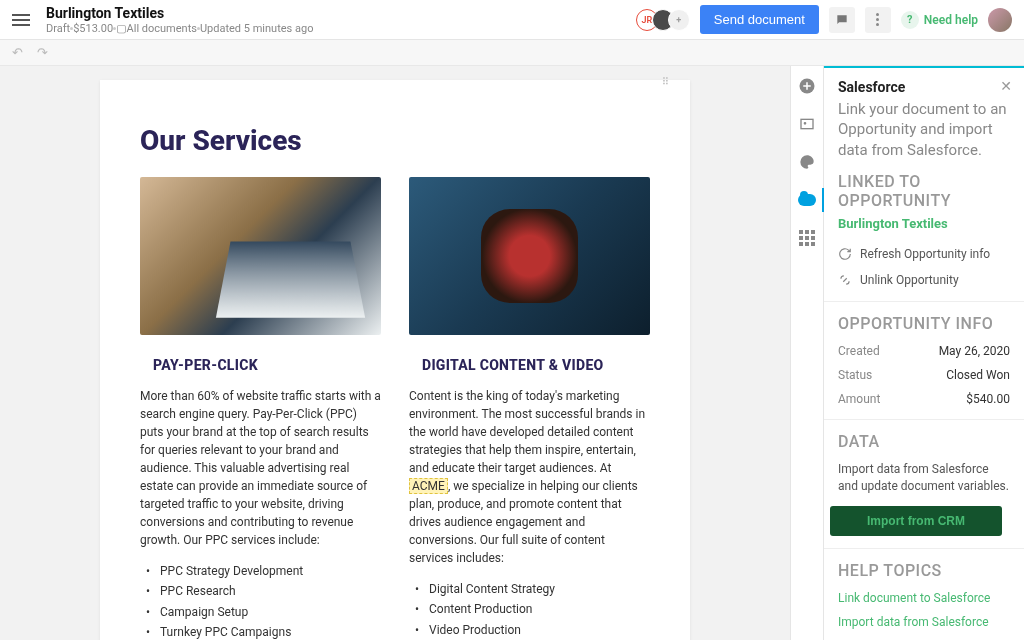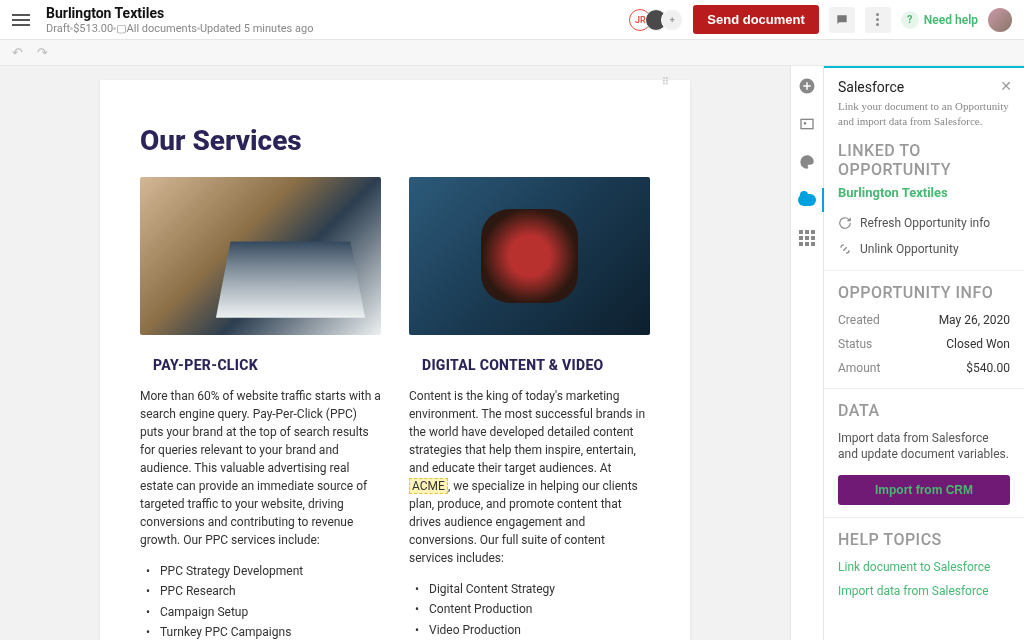--- a/index.html
+++ b/index.html
@@ -11,21 +11,21 @@
 .doc-info { flex: 1; }
 .doc-title { font-weight: 700; font-size: 14px; color: #111; }
 .doc-meta { font-size: 11px; color: #888; display: flex; align-items: center; margin-top: 1px; }
 .doc-meta .dot { width: 3px; height: 3px; background: #ccc; border-radius: 50%; }
 .topbar-right { display: flex; align-items: center; gap: 10px; }
 .avatar-group { display: flex; align-items: center; }
 .avatar-sm { width: 22px; height: 22px; border-radius: 50%; border: 1.5px solid #fff; margin-left: -6px; background: #ccc; display: flex; align-items: center; justify-content: center; font-size: 9px; font-weight: 600; }
 .avatar-jr { border: 1.5px solid #e74c3c; color: #e74c3c; background: #fff; }
 .avatar-dark { background: #4a4a4a; }
 .avatar-add { background: #f0f0f0; color: #999; }
-.send-btn { background: #b91c1c; color: #fff; border: none; padding: 7px 14px; border-radius: 3px; font-weight: 700; font-size: 13px; cursor: pointer; }
+.send-btn { background: #3b82f6; color: #fff; border: none; padding: 7px 14px; border-radius: 3px; font-weight: 400; font-size: 13px; cursor: pointer; }
 .chat-icon, .more-icon { width: 26px; height: 26px; display: flex; align-items: center; justify-content: center; background: #f2f2f2; border-radius: 3px; color: #777; cursor: pointer; }
 .more-dots { display: flex; flex-direction: column; gap: 2px; }
 .more-dots span { width: 3px; height: 3px; background: #888; border-radius: 50%; }
 .help-btn { display: flex; align-items: center; gap: 5px; color: #47b972; font-weight: 600; font-size: 12px; cursor: pointer; }
 .help-q { width: 18px; height: 18px; border-radius: 50%; background: #e8f5ed; color: #47b972; display: flex; align-items: center; justify-content: center; font-size: 11px; font-weight: 700; }
 .avatar-user { width: 24px; height: 24px; border-radius: 50%; background: linear-gradient(135deg,#c9a,#876); }
 .toolbar { display: flex; align-items: center; background: #f7f7f7; height: 26px; padding: 0 12px; gap: 14px; border-bottom: 1px solid #e8e8e8; }
 .undo-icon,.redo-icon { color: #bbb; cursor: pointer; }
 .body { display: flex; flex: 1; overflow: hidden; }
 .canvas { flex: 1; overflow: auto; padding: 14px 0 0; position: relative; }
@@ -48,33 +48,33 @@
 .rail { width: 34px; background: #fff; border-left: 1px solid #e5e5e5; border-right: 1px solid #e5e5e5; display: flex; flex-direction: column; align-items: center; padding-top: 10px; gap: 18px; }
 .rail-icon { width: 20px; height: 20px; display: flex; align-items: center; justify-content: center; color: #888; cursor: pointer; }
 .rail-icon.active { color: #00a1e0; position: relative; }
 .rail-icon.active::after { content: ""; position: absolute; right: -7px; top: -2px; bottom: -2px; width: 2px; background: #00a1e0; }
 .sf-cloud { width: 18px; height: 12px; background: #00a1e0; border-radius: 6px; position: relative; }
 .sf-cloud::before { content:""; position:absolute; width:8px; height:8px; background:#00a1e0; border-radius:50%; top:-3px; left:2px; }
 .grid-icon { display: grid; grid-template-columns: repeat(3,4px); gap: 2px; }
 .grid-icon span { width: 4px; height: 4px; background: #888; }
 .panel { width: 200px; background: #fff; border-top: 2px solid #00bcd4; overflow-y: auto; font-size: 12px; }
 .panel-header { padding: 11px 14px 8px; position: relative; }
-.panel-header h3 { font-size: 14px; font-weight: 400; color: #222; margin-bottom: 4px; }
-.panel-header p { font-size: 11px; color: #888; line-height: 1.35; font-family: Liberation Serif, serif; }
+.panel-header h3 { font-size: 14px; font-weight: 700; color: #222; margin-bottom: 4px; }
+.panel-header p { font-size: 15px; color: #888; line-height: 1.35; }
 .close-x { position: absolute; top: 10px; right: 12px; color: #999; cursor: pointer; font-size: 14px; }
 .section-label { font-size: 16px; color: #999; letter-spacing: .5px; padding: 4px 14px 6px; font-weight: 500; }
 .linked-name { color: #47b972; font-weight: 700; font-size: 13px; padding: 0 14px 10px; }
 .action-row { display: flex; align-items: flex-start; gap: 8px; padding: 6px 14px; color: #555; cursor: pointer; font-size: 12px; }
 .action-row svg { flex-shrink: 0; }
 .divider { height: 1px; background: #eee; margin: 8px 0; }
 .info-row { display: flex; justify-content: space-between; padding: 5px 14px; font-size: 12px; gap: 44px; }
 .info-row .k { color: #888; }
 .info-row .v { color: #333; }
 .panel-text { padding: 4px 14px 10px; color: #555; font-size: 12px; line-height: 1.4; }
-.import-btn { display: block; margin: 2px 14px 12px; background: #701a75; color: #47b972; border: none; padding: 8px; width: calc(100% - 28px); border-radius: 3px; font-weight: 700; font-size: 12px; cursor: pointer; }
+.import-btn { display: block; margin: 2px 6px 12px; background: #14532d; color: #47b972; border: none; padding: 8px; width: calc(100% - 28px); border-radius: 3px; font-weight: 700; font-size: 12px; cursor: pointer; }
 .help-link { display: block; padding: 5px 14px; color: #47b972; font-size: 12px; cursor: pointer; }
 </style>
 </head>
 <body>
 
 <div class="app">
   <div class="topbar">
     <div class="hamburger">
         <span></span>
         <span></span>

